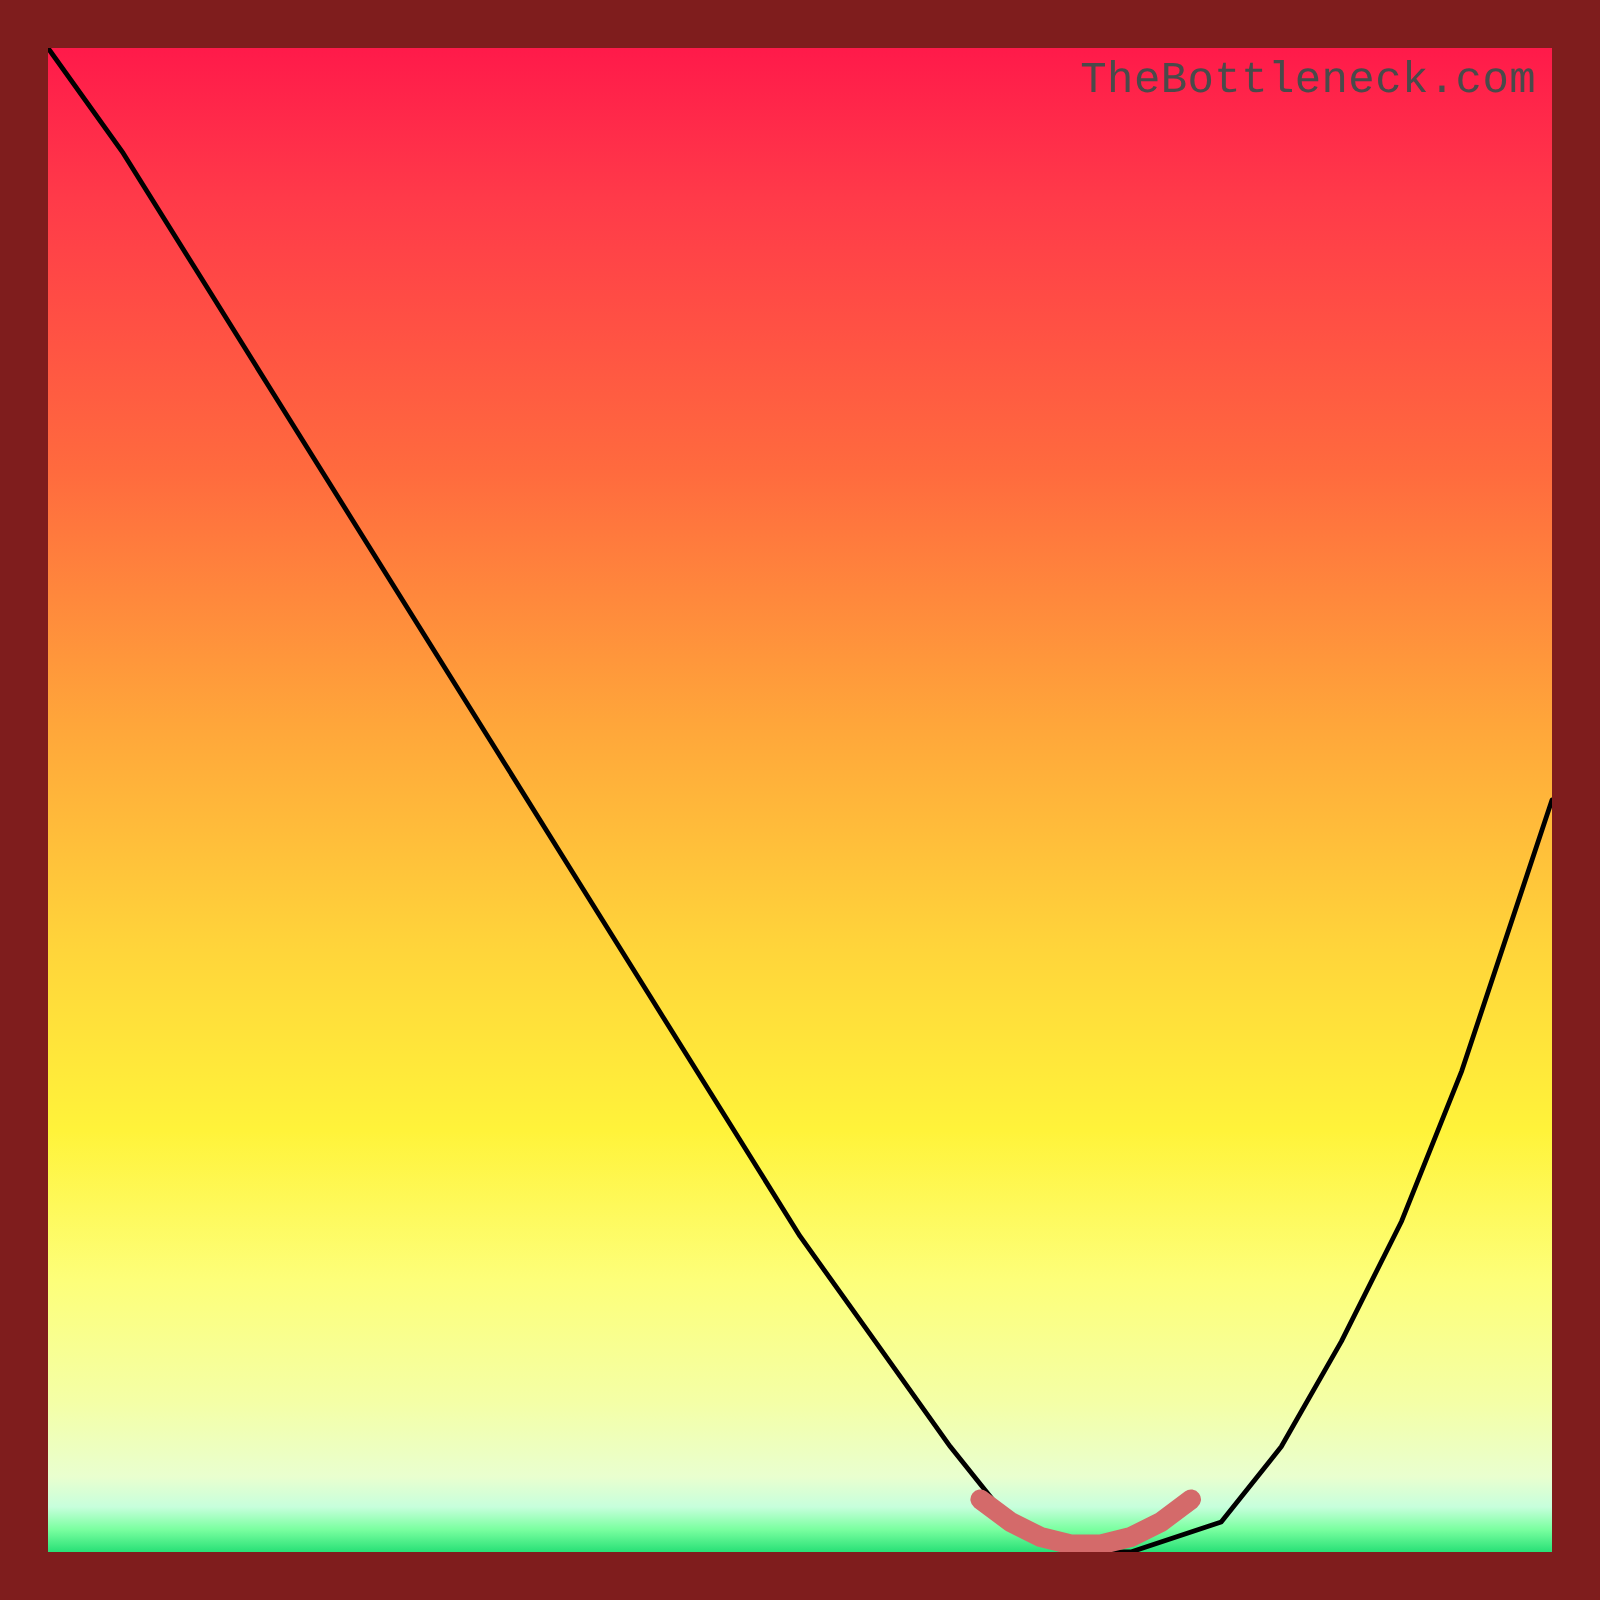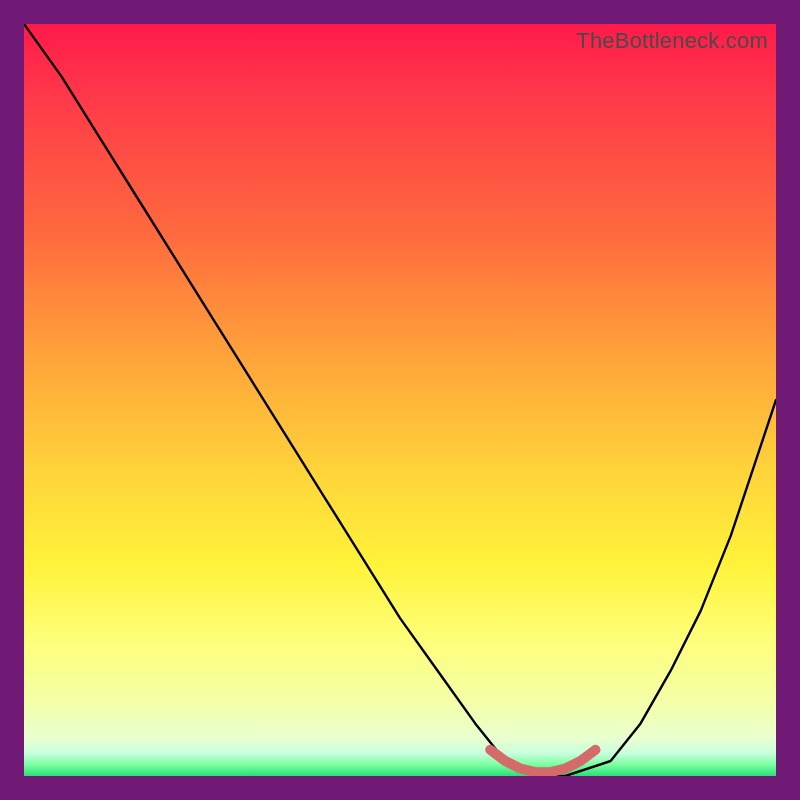--- a/index.html
+++ b/index.html
@@ -10,21 +10,22 @@
     background: #000;
     font-family: Arial, Helvetica, sans-serif;
     overflow: hidden;
   }
   .frame {
     position: absolute;
     left: 0;
     top: 0;
     width: 800px;
     height: 800px;
-    background: #701a75;
+    background: #7f1d1d;
+    font-family: Liberation Mono, monospace;
   }
   .plot-area {
     position: absolute;
     left: 24px;
     top: 24px;
     width: 752px;
     height: 752px;
     
     background:
       linear-gradient(

